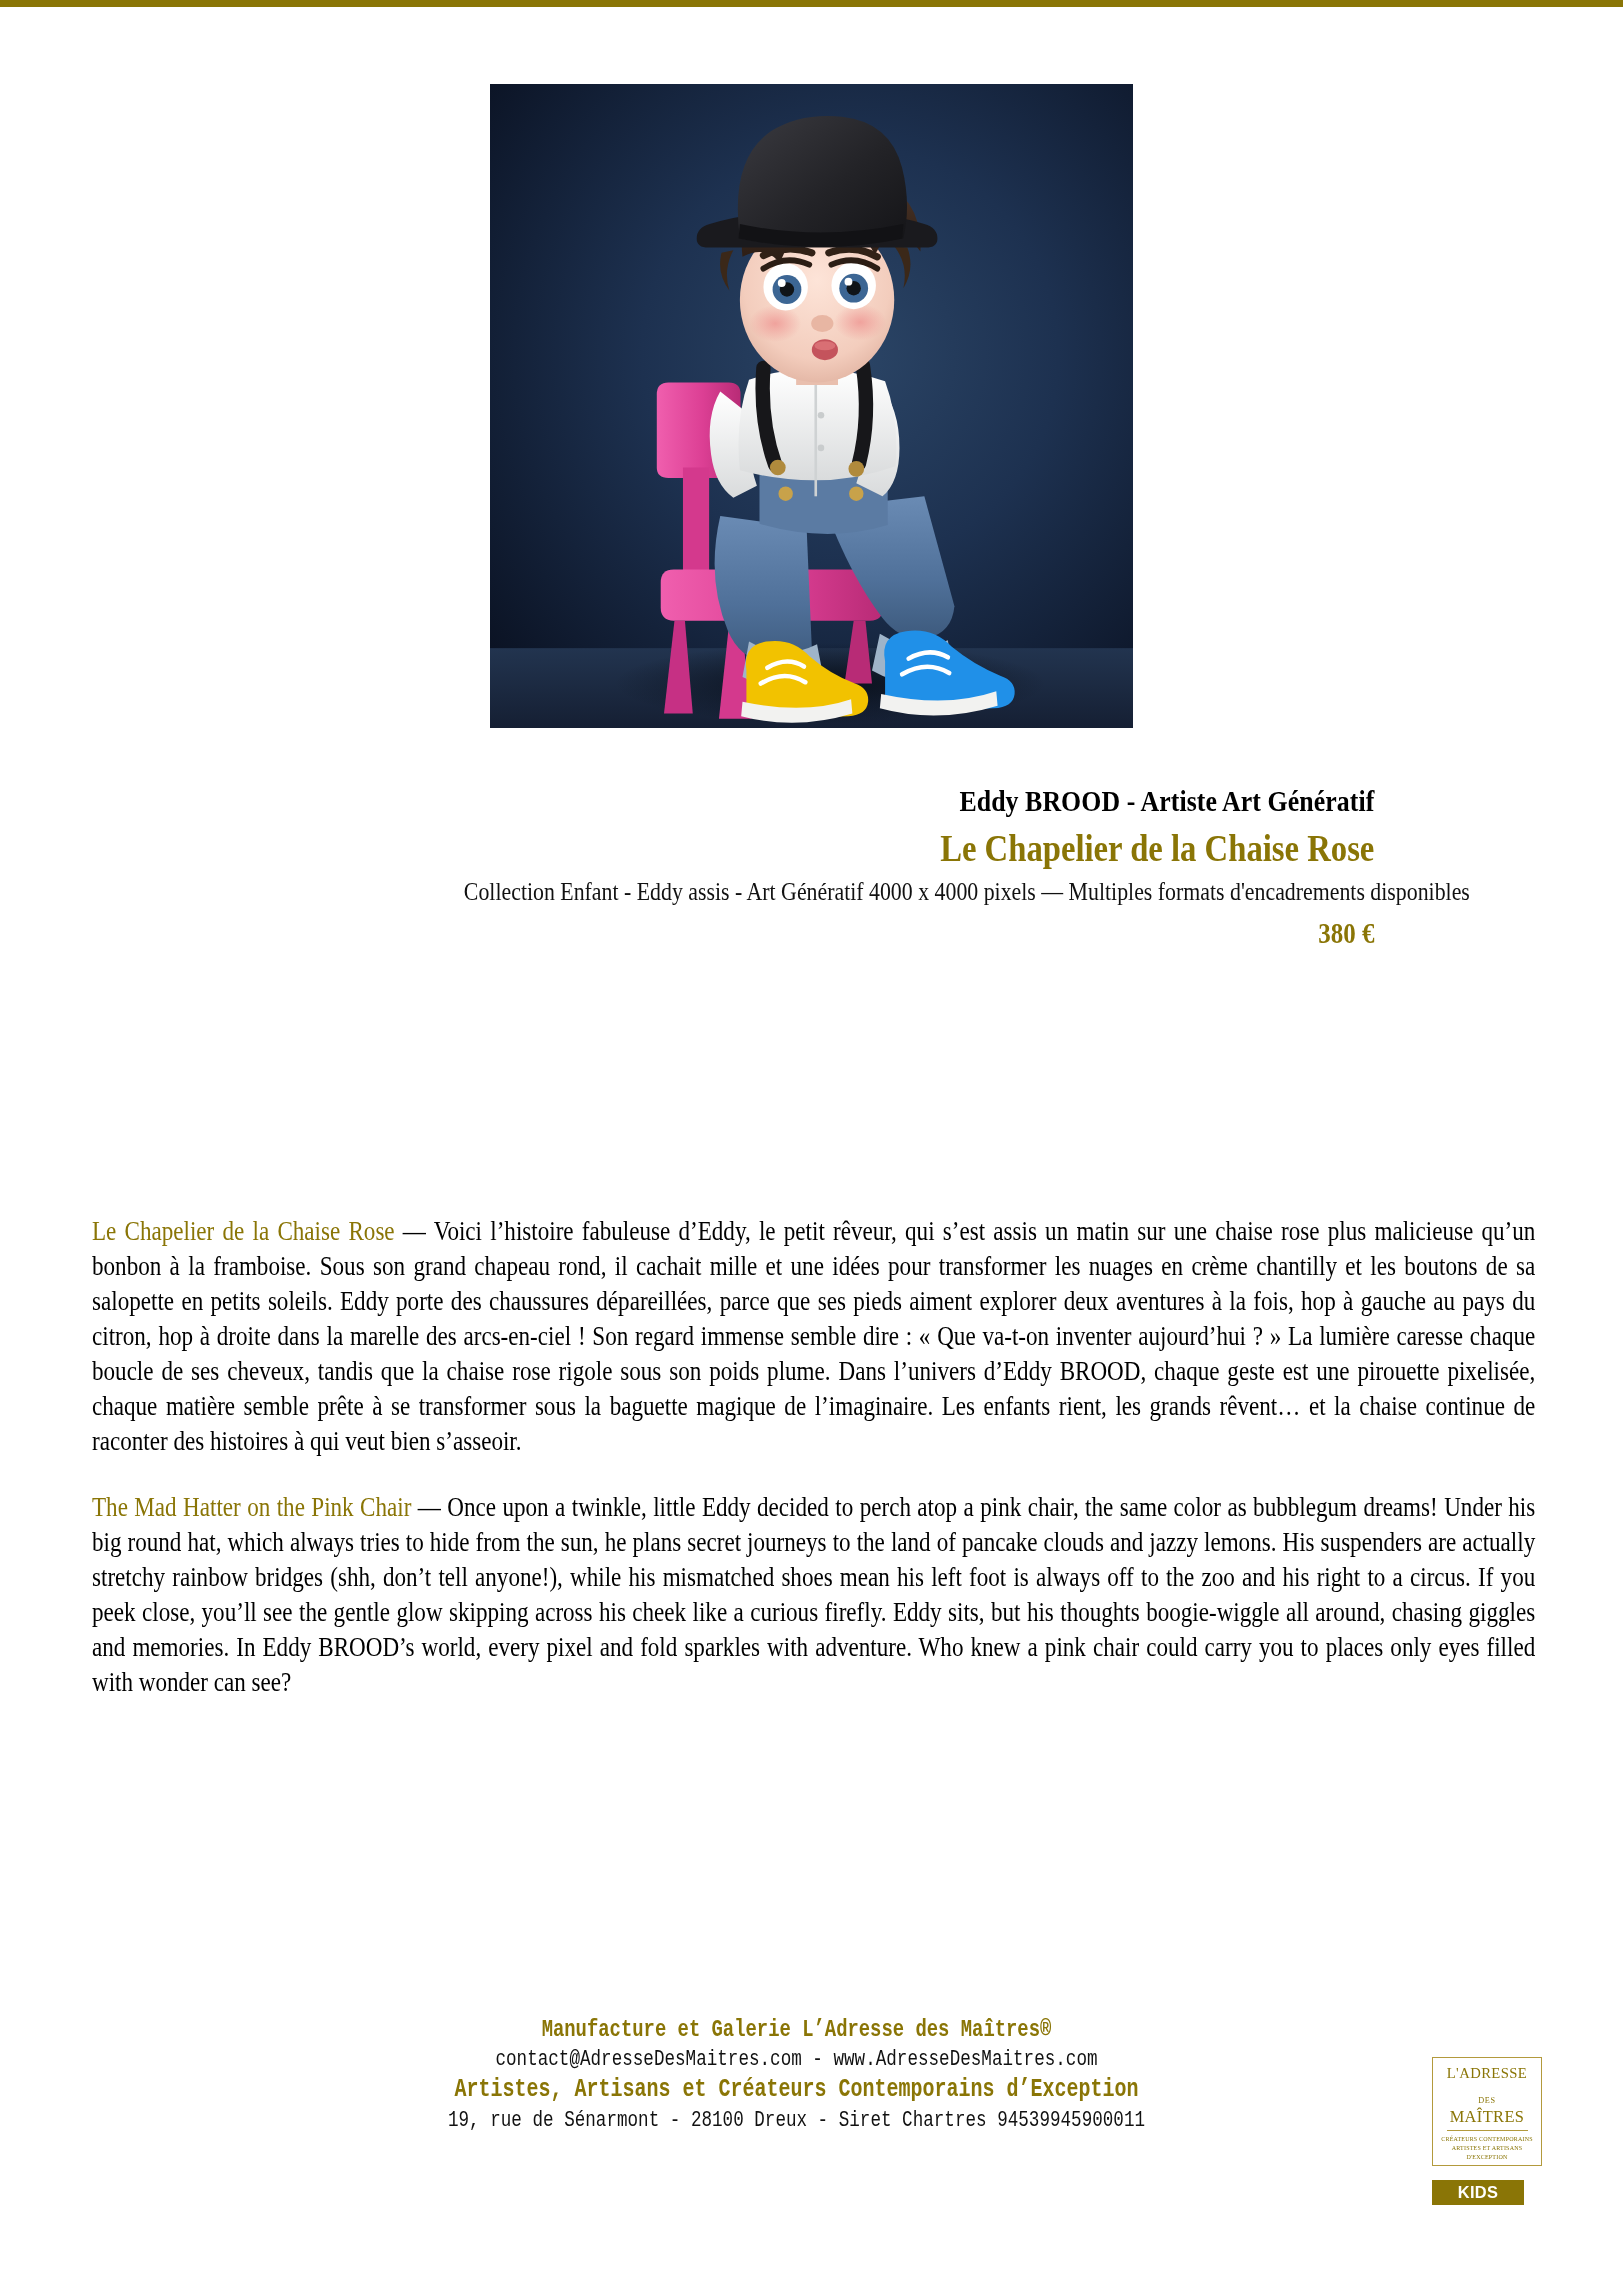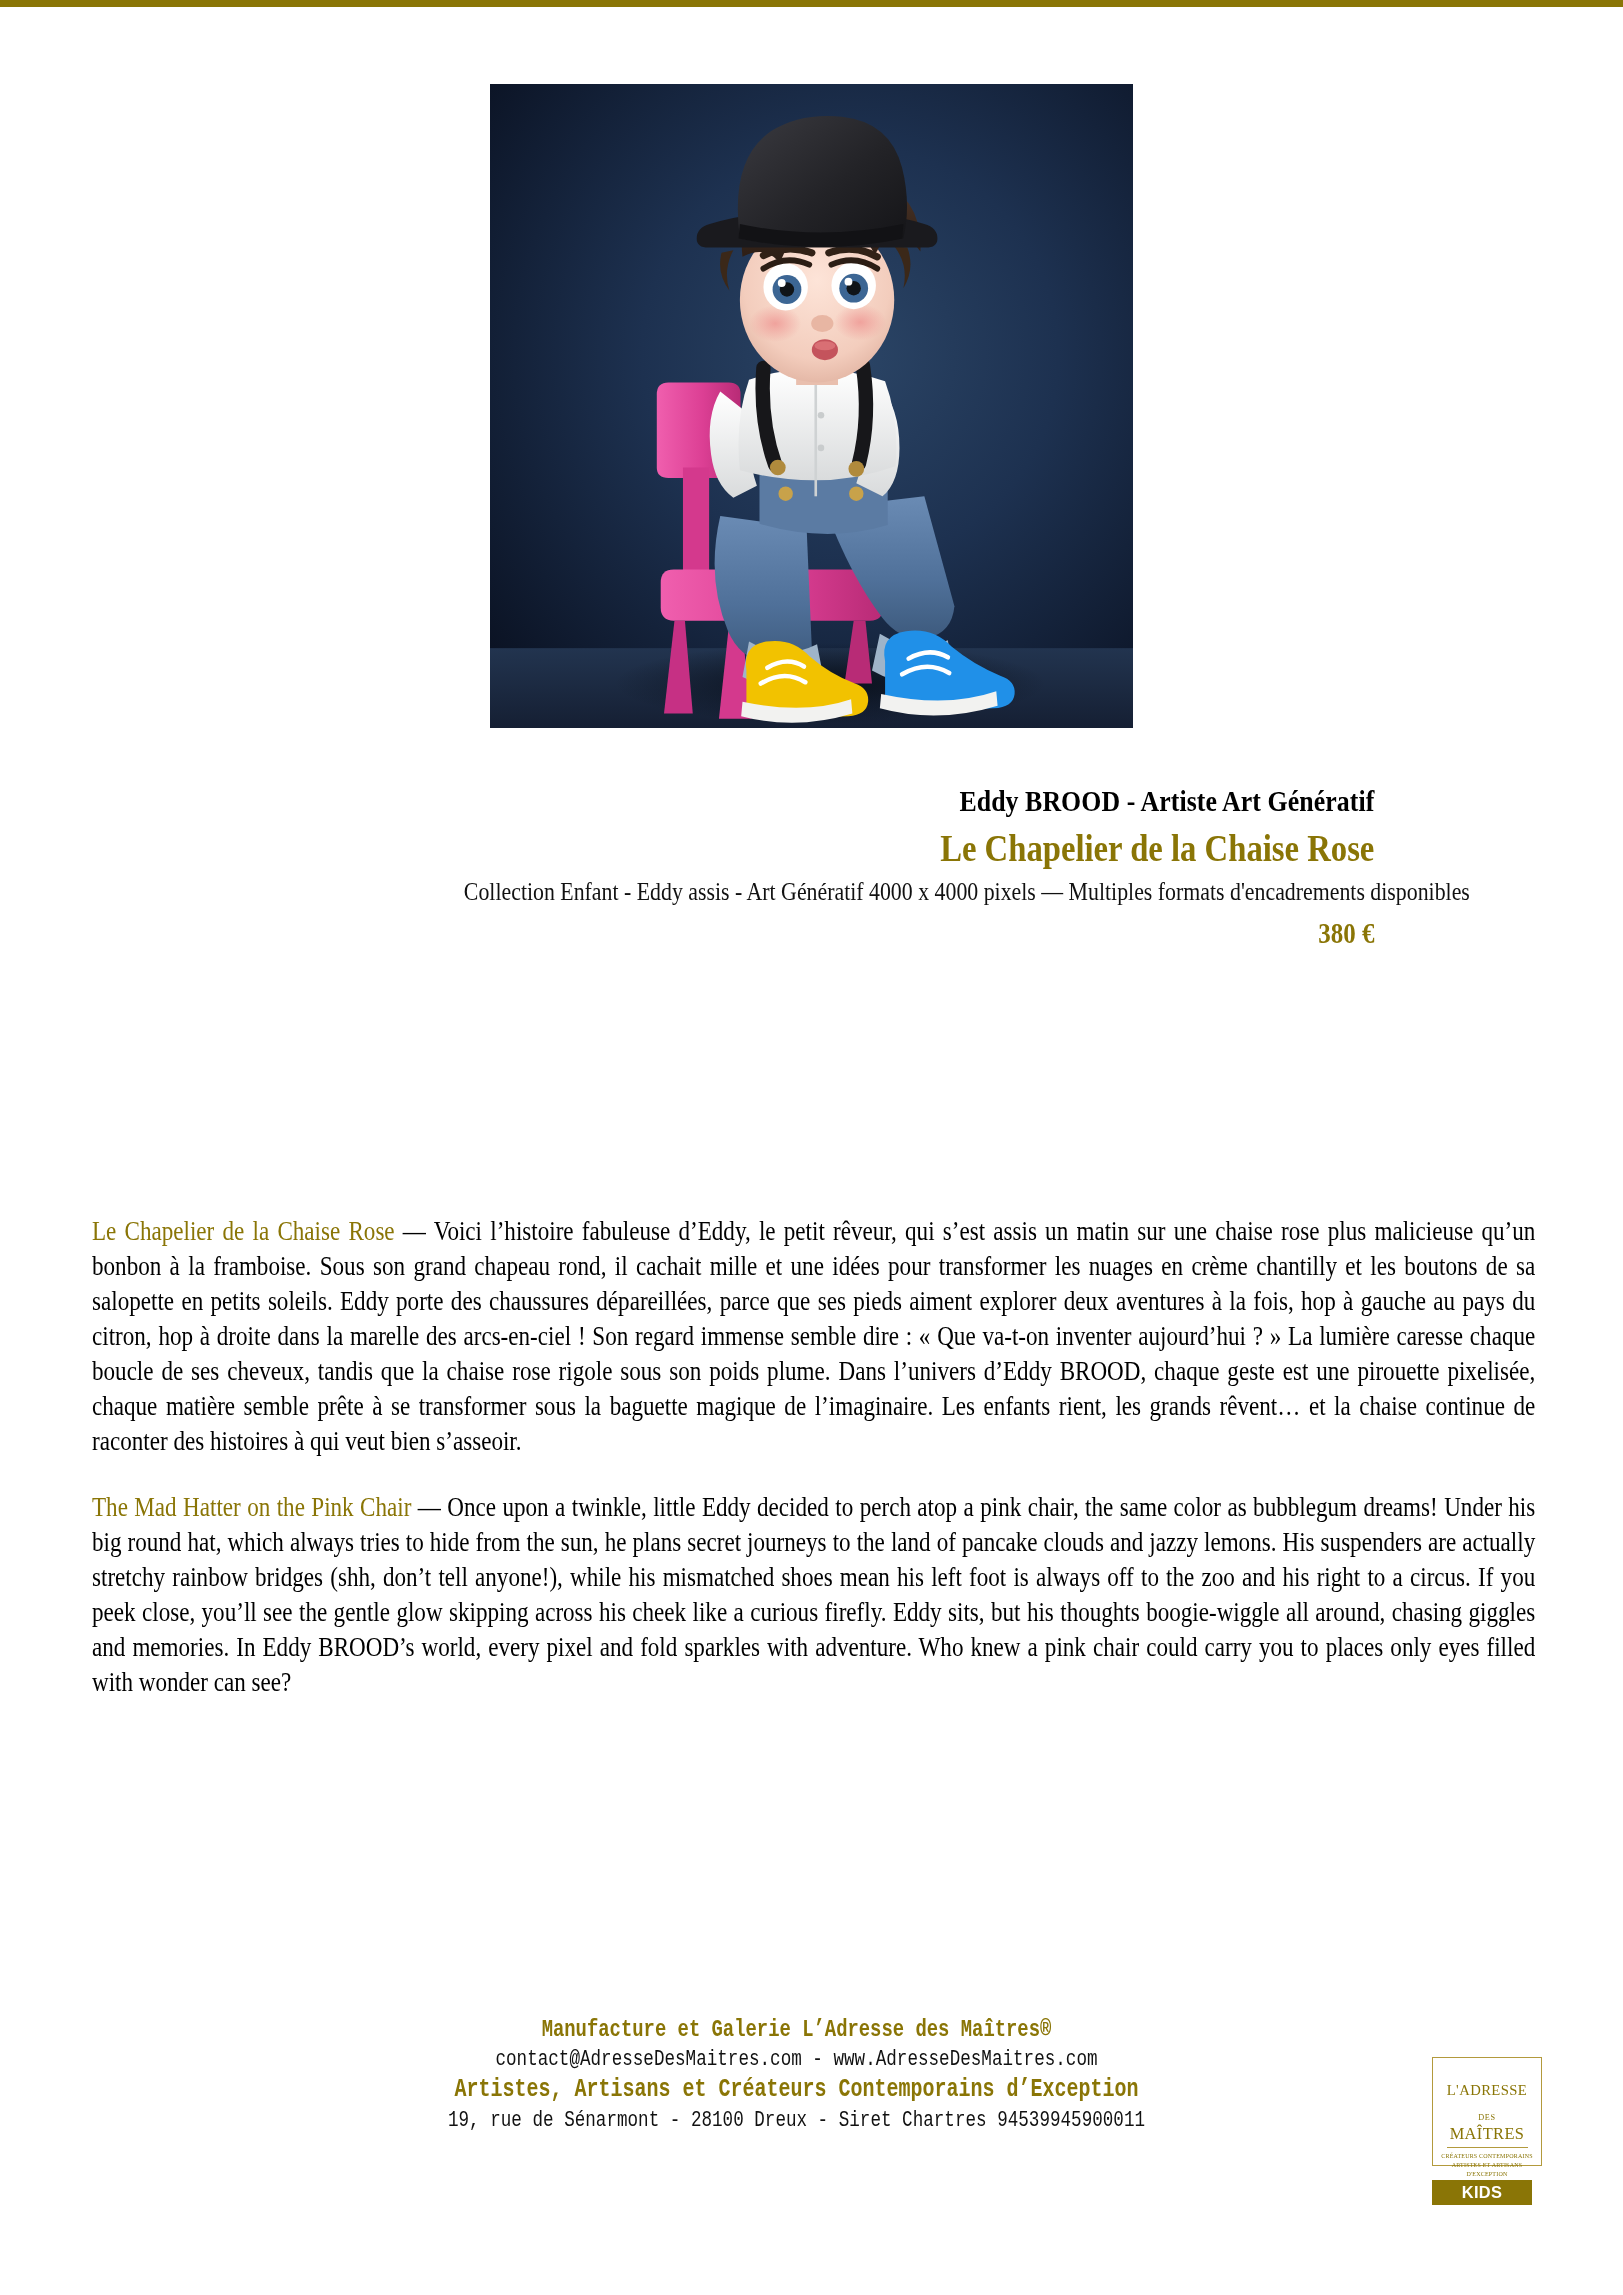--- a/index.html
+++ b/index.html
@@ -152,21 +152,21 @@
     left: 1432px;
     width: 110px;
   }
   .brand-box {
     box-sizing: border-box;
     width: 110px;
     height: 109px;
     border: 1px solid #b39a3d;
     background: #ffffff;
     text-align: center;
-    padding-top: 25px;
+    padding-top: 8px;
     font-family: "Liberation Serif", "DejaVu Serif", serif;
     color: #8a7506;
   }
   .brand-l1 {
     font-size: 14.7px;
     letter-spacing: 0.4px;
     line-height: 1.05;
   }
   .brand-l2 {
     font-size: 8.2px;
@@ -186,21 +186,21 @@
     background: #b39a3d;
     margin: 5.2px auto 4.6px auto;
   }
   .brand-sub {
     font-size: 6px;
     letter-spacing: 0.2px;
     line-height: 1.45;
   }
   .kids-badge {
     margin-top: 14.4px;
-    width: 100px;
+    width: 92px;
     height: 25px;
     background: #8a7506;
     color: #ffffff;
     font-family: "Liberation Sans", "DejaVu Sans", sans-serif;
     font-weight: bold;
     font-size: 16.4px;
     letter-spacing: 0.3px;
     display: flex;
     align-items: center;
     justify-content: center;

